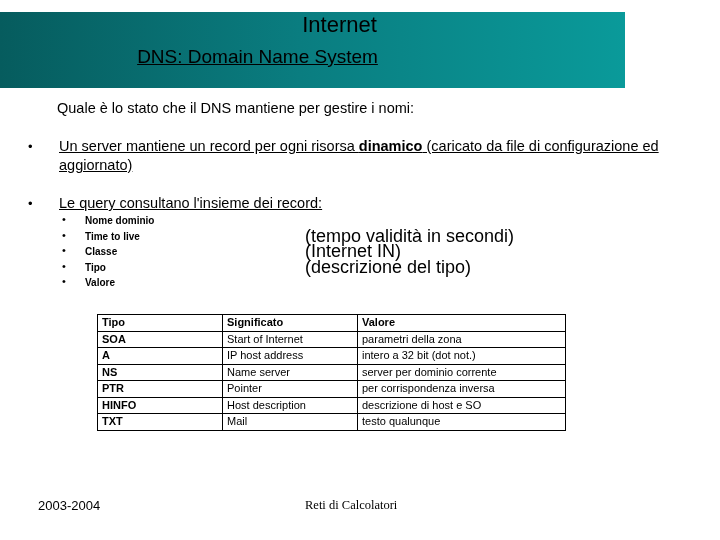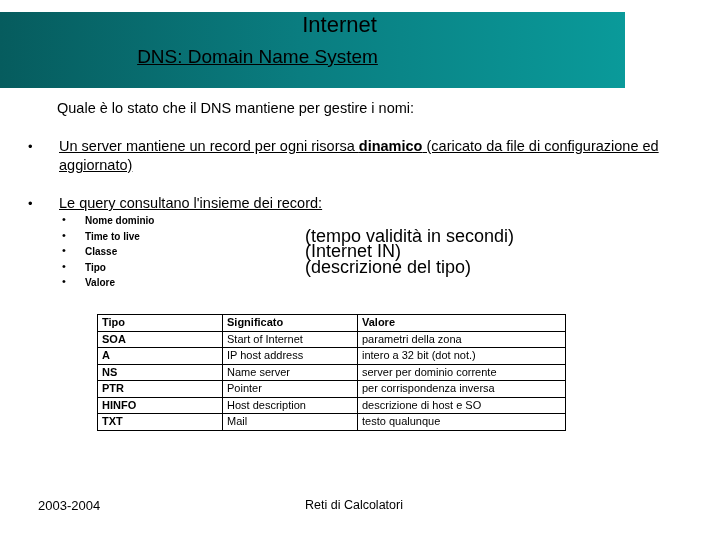--- a/index.html
+++ b/index.html
@@ -151,20 +151,21 @@
     top: 498px;
     font-size: 13px;
     white-space: pre;
   }
   .foot-center {
     position: absolute;
     left: 305px;
     top: 498px;
     font-size: 12.5px;
     white-space: pre;
+    font-family: Liberation Serif, serif;
   }
 </style>
 </head>
 <body>
 
 <div class="banner"></div>
 <div class="banner-title">Internet</div>
 <div class="banner-subtitle">DNS: Domain Name System</div>
 
 <div class="lead">Quale è lo stato che il DNS mantiene per gestire i nomi:</div>

